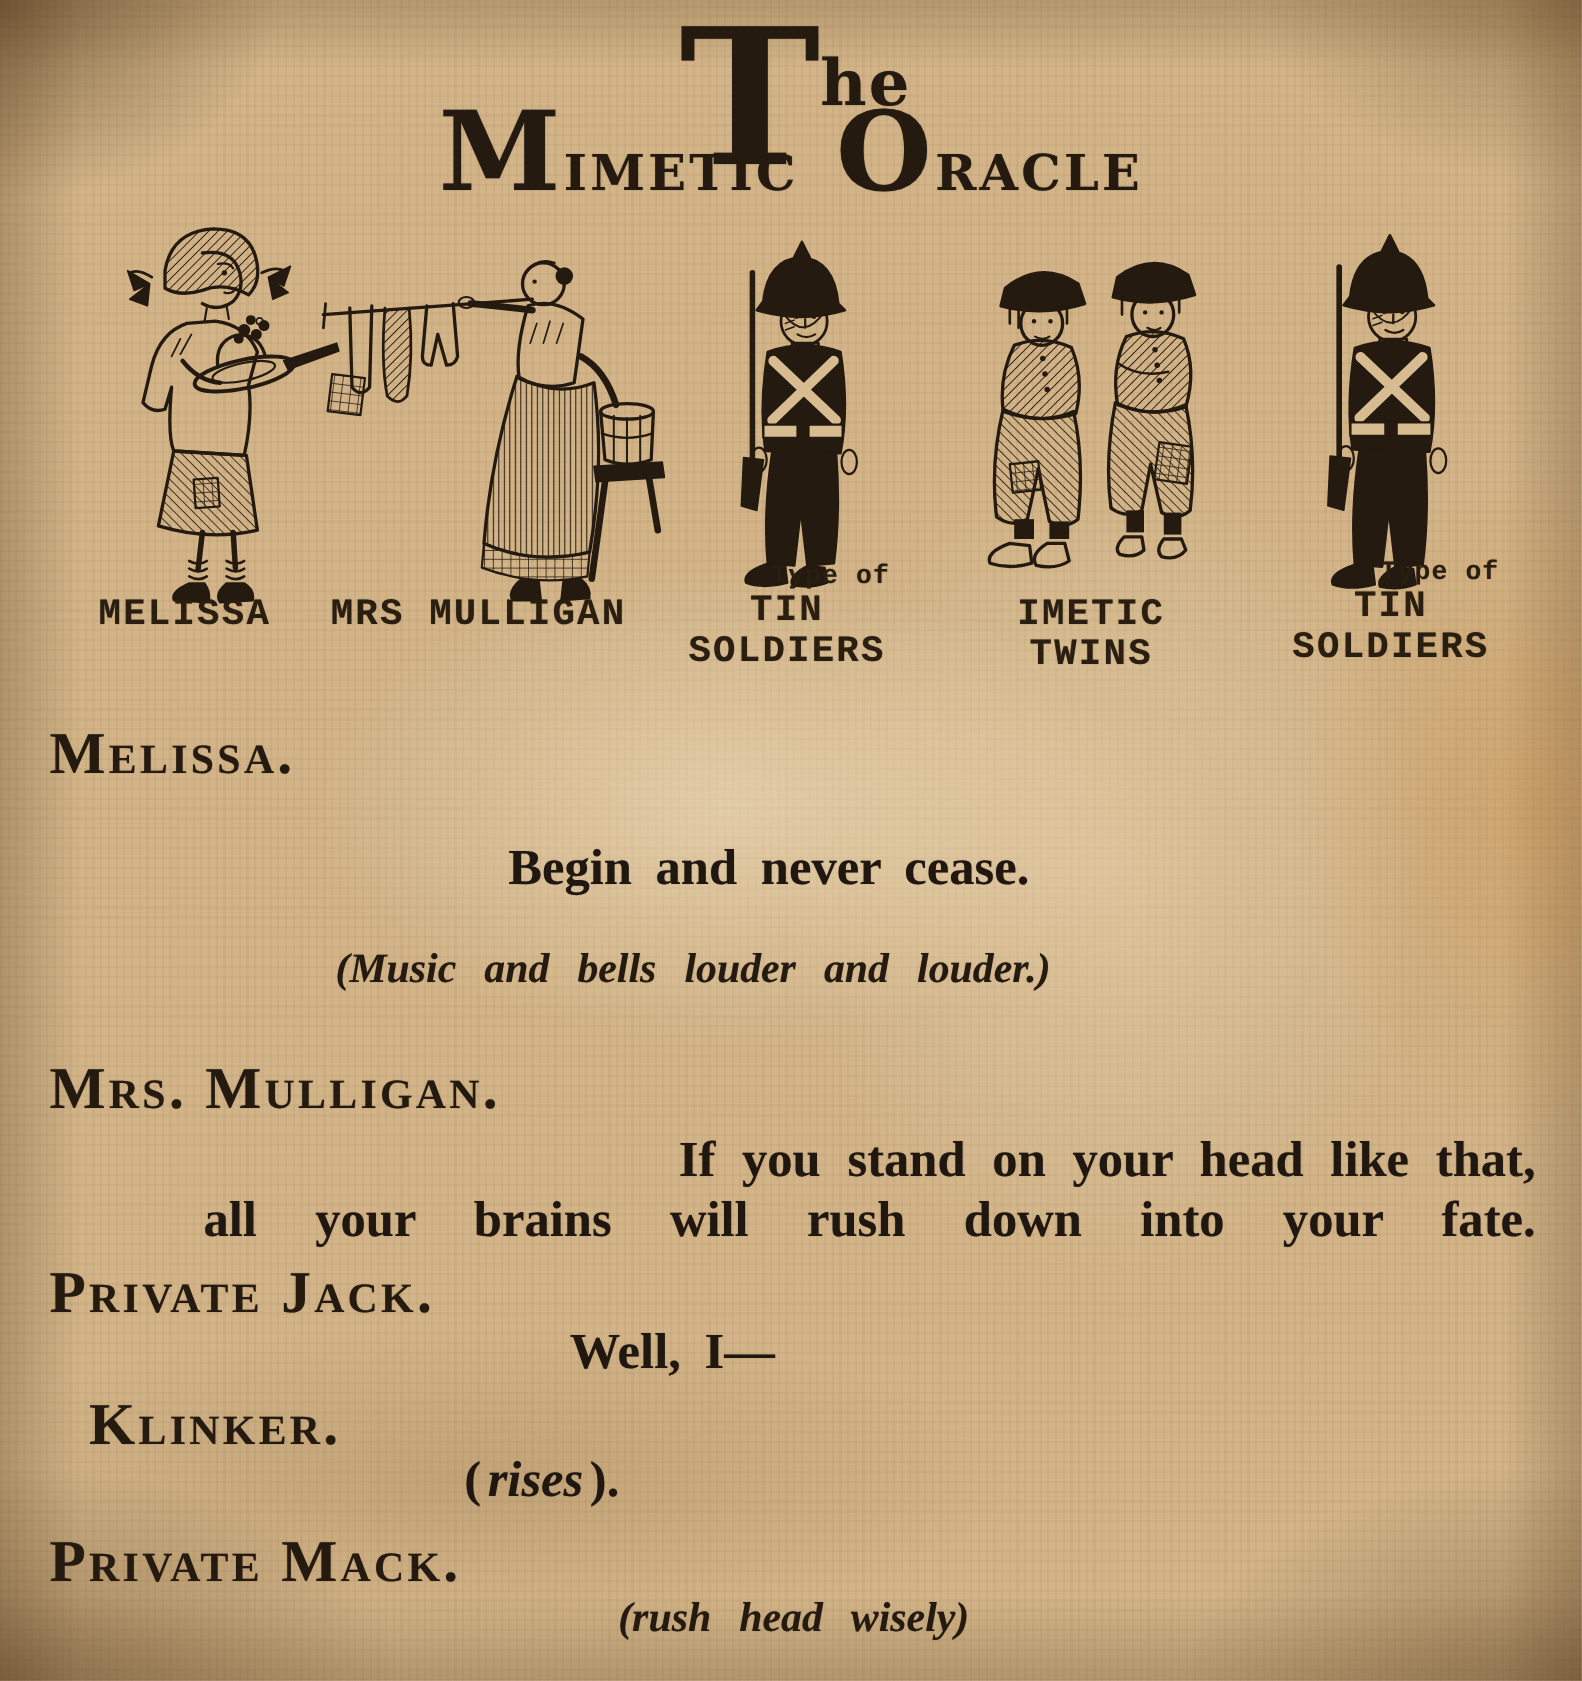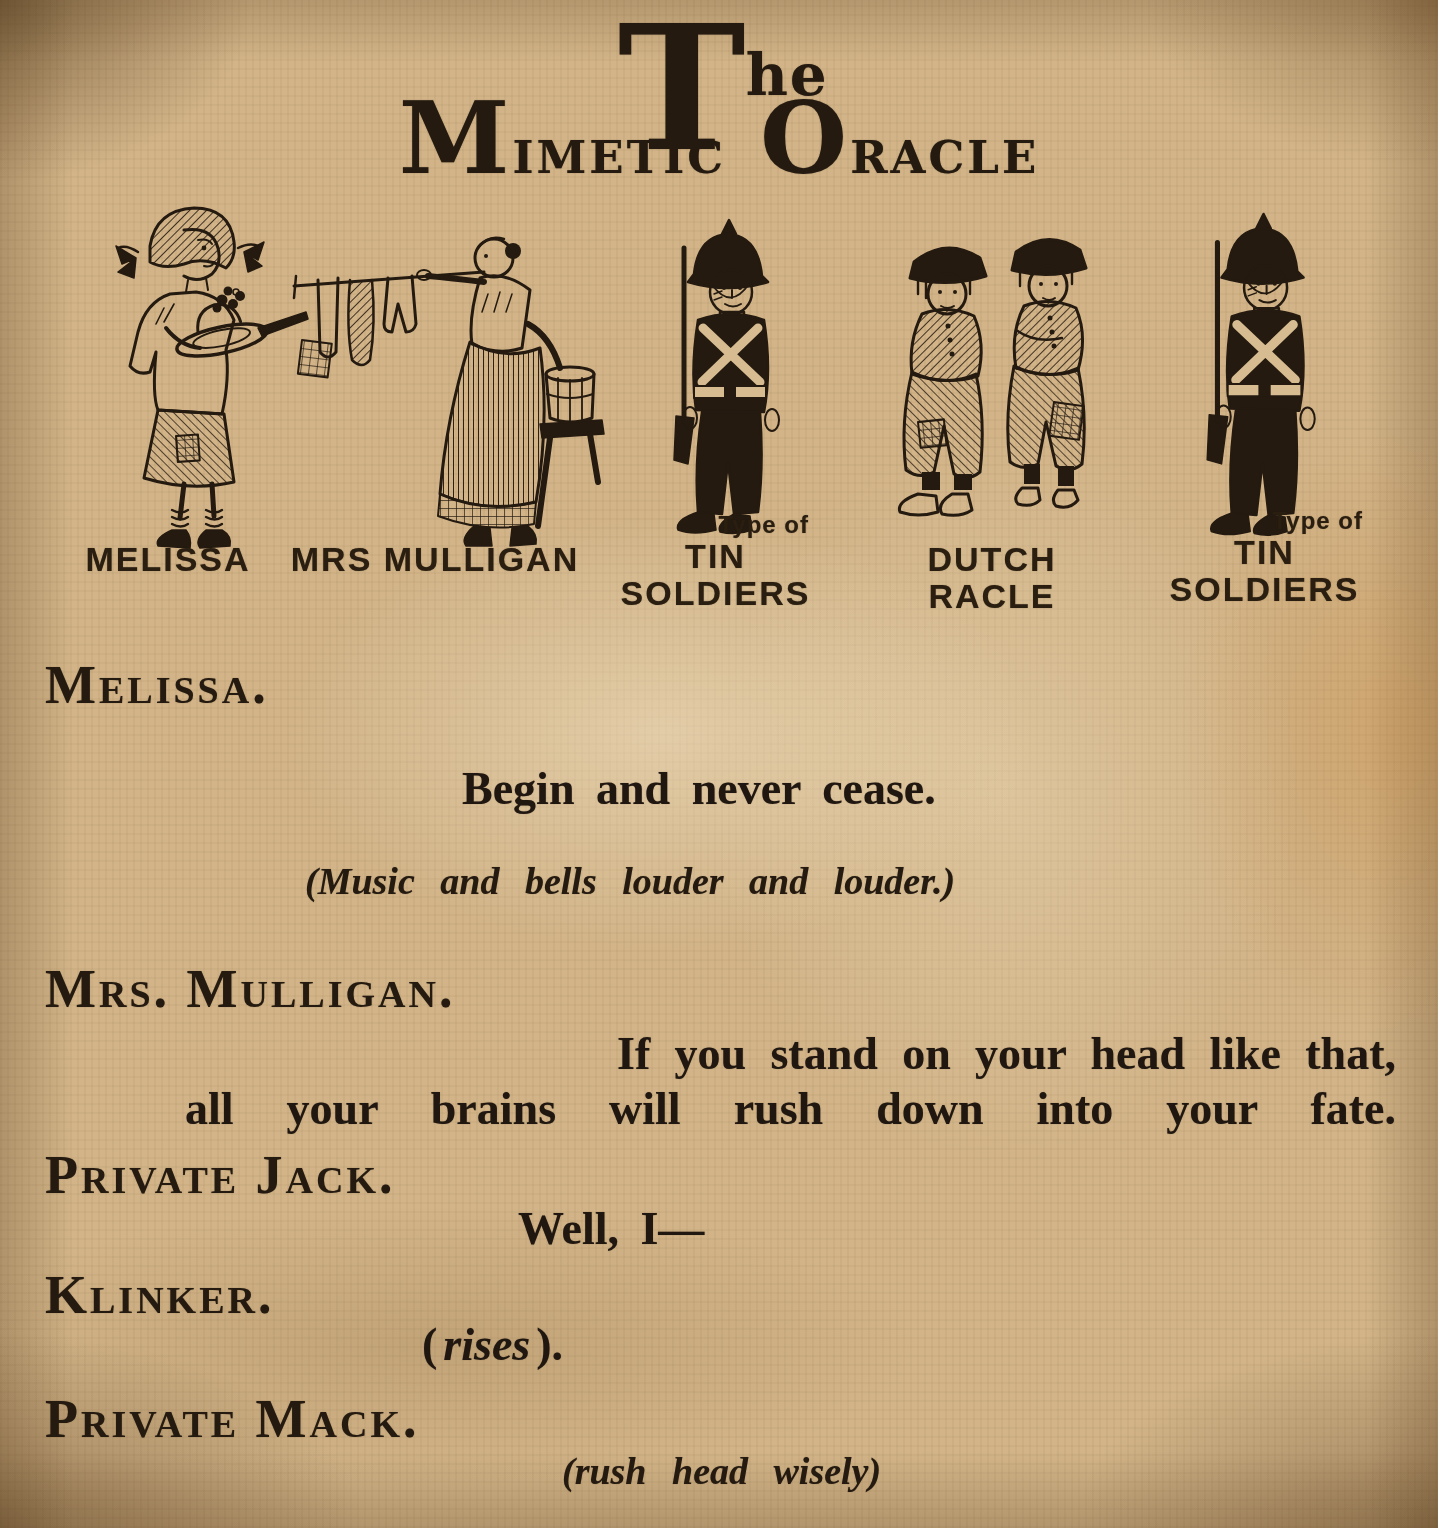--- a/index.html
+++ b/index.html
@@ -27,21 +27,21 @@
     font-family:"DejaVu Serif", serif; font-weight:bold; color:#241a10;
     text-shadow:0 0 1px rgba(36,26,16,.55);}
   .the-t{font-size:172px; line-height:.8;}
   .the-he{font-size:58px; line-height:1; margin-top:26px; letter-spacing:2px;}
   .title-main{position:absolute; top:88px; width:100%; text-align:center; z-index:2;
     font-family:"DejaVu Serif", serif; font-weight:bold; font-size:100px; line-height:1;
     letter-spacing:3px; color:#241a10; text-shadow:0 0 1px rgba(36,26,16,.55);}
   .t-rest{font-size:45px;}
   .gap{margin-left:34px;}
   
-  .caption{position:absolute; text-align:center; font-family:Liberation Sans, sans-serif;
+  .caption{position:absolute; text-align:center; font-family:Liberation Mono, monospace;
     font-weight:bold; font-size:34px; letter-spacing:2px; color:#2a1e10; line-height:37px;
     text-shadow:0 0 1px rgba(42,30,16,.5);}
   .caption .caption-prefix{display:block; font-size:24px; letter-spacing:1px;
     text-align:right; padding-right:14px; line-height:26px;}
   
   .speaker{position:absolute; left:45px; font-variant:small-caps; font-weight:bold;
     font-size:54px; line-height:1; letter-spacing:3px; color:#241a10;
     text-shadow:0 0 1px rgba(36,26,16,.45);}
   .dialogue{position:absolute; font-weight:bold; font-size:46px; line-height:1;
     word-spacing:10px; color:#201710; text-shadow:0 0 1px rgba(32,23,16,.4);}
@@ -294,37 +294,37 @@
   <div class="caption" style="left:290px; top:541px; width:290px;">
     <span class="caption-prefix"></span>
     <span>MRS MULLIGAN</span>
   </div>
   <div class="caption" style="left:608px; top:512px; width:215px;">
     <span class="caption-prefix">Type of</span>
     <span>TIN SOLDIERS</span>
   </div>
   <div class="caption" style="left:872px; top:541px; width:240px;">
     <span class="caption-prefix"></span>
-    <span>DUTCH RACLE</span>
+    <span>IMETIC TWINS</span>
   </div>
   <div class="caption" style="left:1152px; top:508px; width:225px;">
     <span class="caption-prefix">Type of</span>
     <span>TIN SOLDIERS</span>
   </div>
 
   <div class="speaker" style="top:658px;">Melissa.</div>
   <div class="dialogue" style="top:766px; left:462px;">Begin and never cease.</div>
 
   <div class="direction" style="top:862px; left:305px;">(Music and bells louder and louder.)</div>
 
   <div class="speaker" style="top:962px;">Mrs. Mulligan.</div>
   <div class="para" style="top:1026px;">If you stand on your head like that, all your brains will rush down into your fate.</div>
 
   <div class="speaker" style="top:1148px;">Private Jack.</div>
   <div class="dialogue" style="top:1206px; left:518px;">Well, I—</div>
 
-  <div class="speaker" style="top:1268px;">Klinker.</div>
+  <div class="speaker" style="top:1268px;margin-left:36px;">Klinker.</div>
   <div class="dialogue" style="top:1322px; left:422px;"><span class="paren">(</span><span class="dir-word">rises</span><span class="paren">).</span></div>
 
   <div class="speaker" style="top:1392px;">Private Mack.</div>
   <div class="direction" style="top:1452px; left:562px;">(rush head wisely)</div>
 
 </div>
 
 </body></html>

